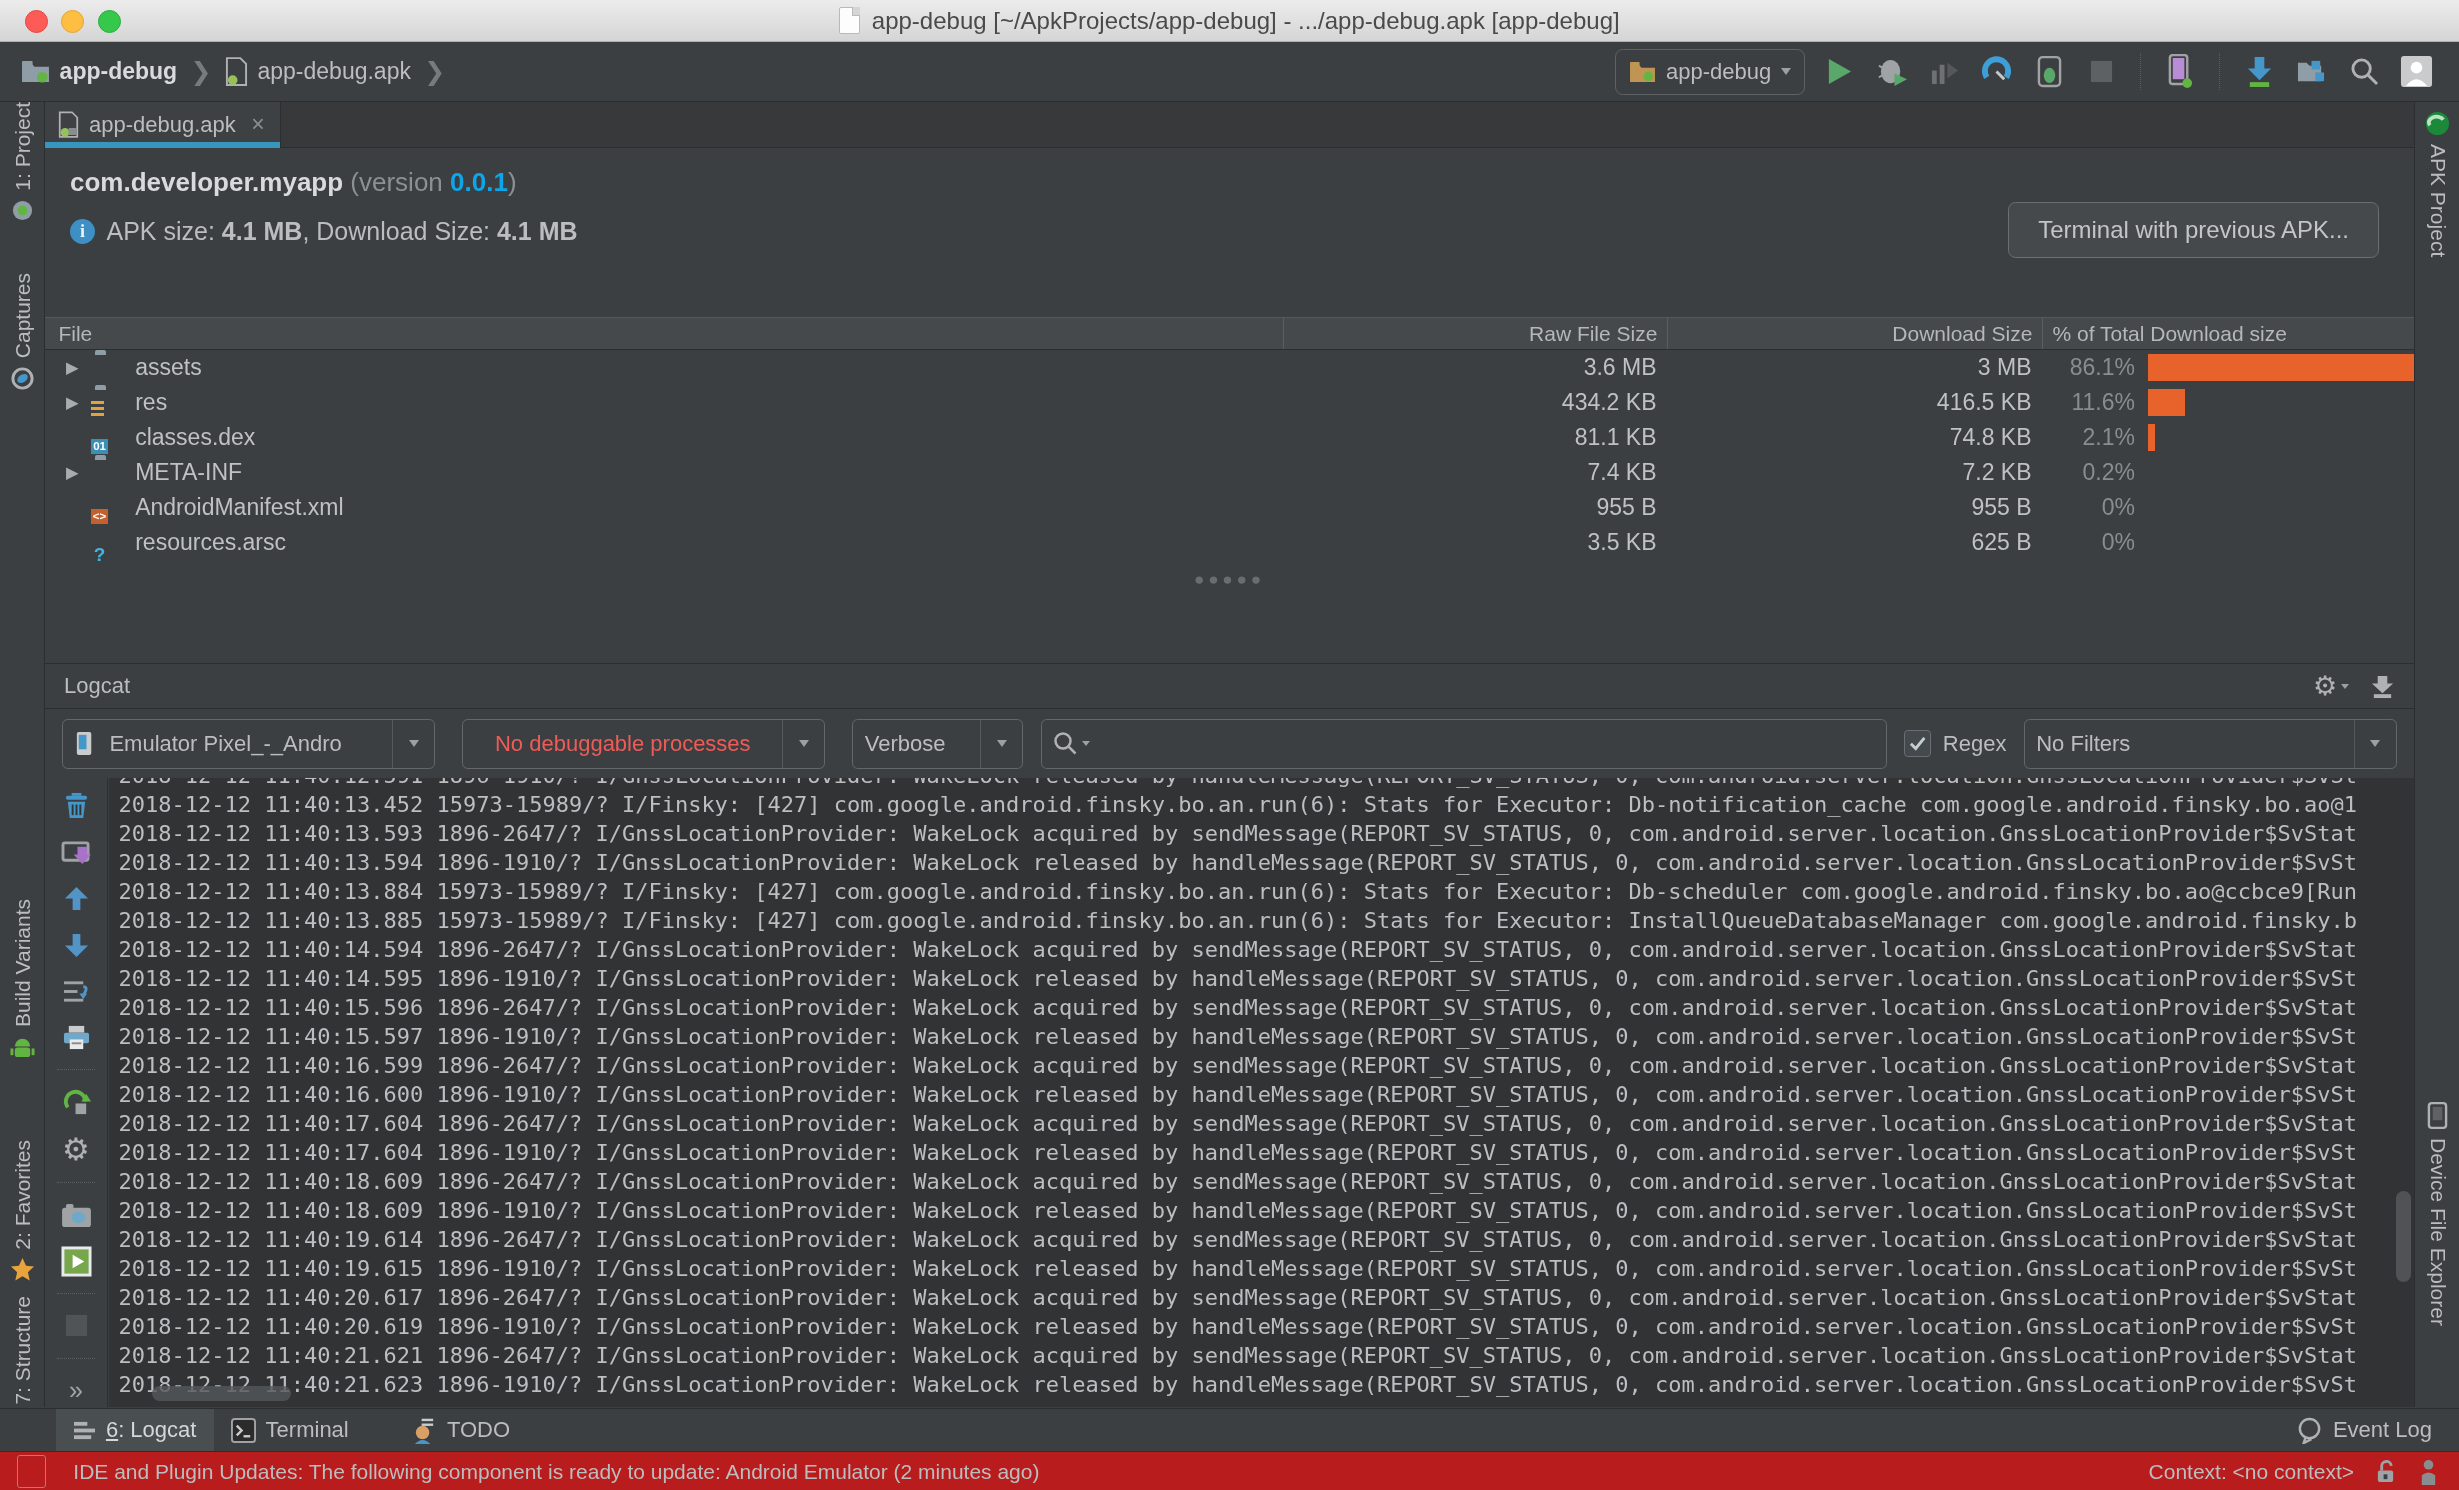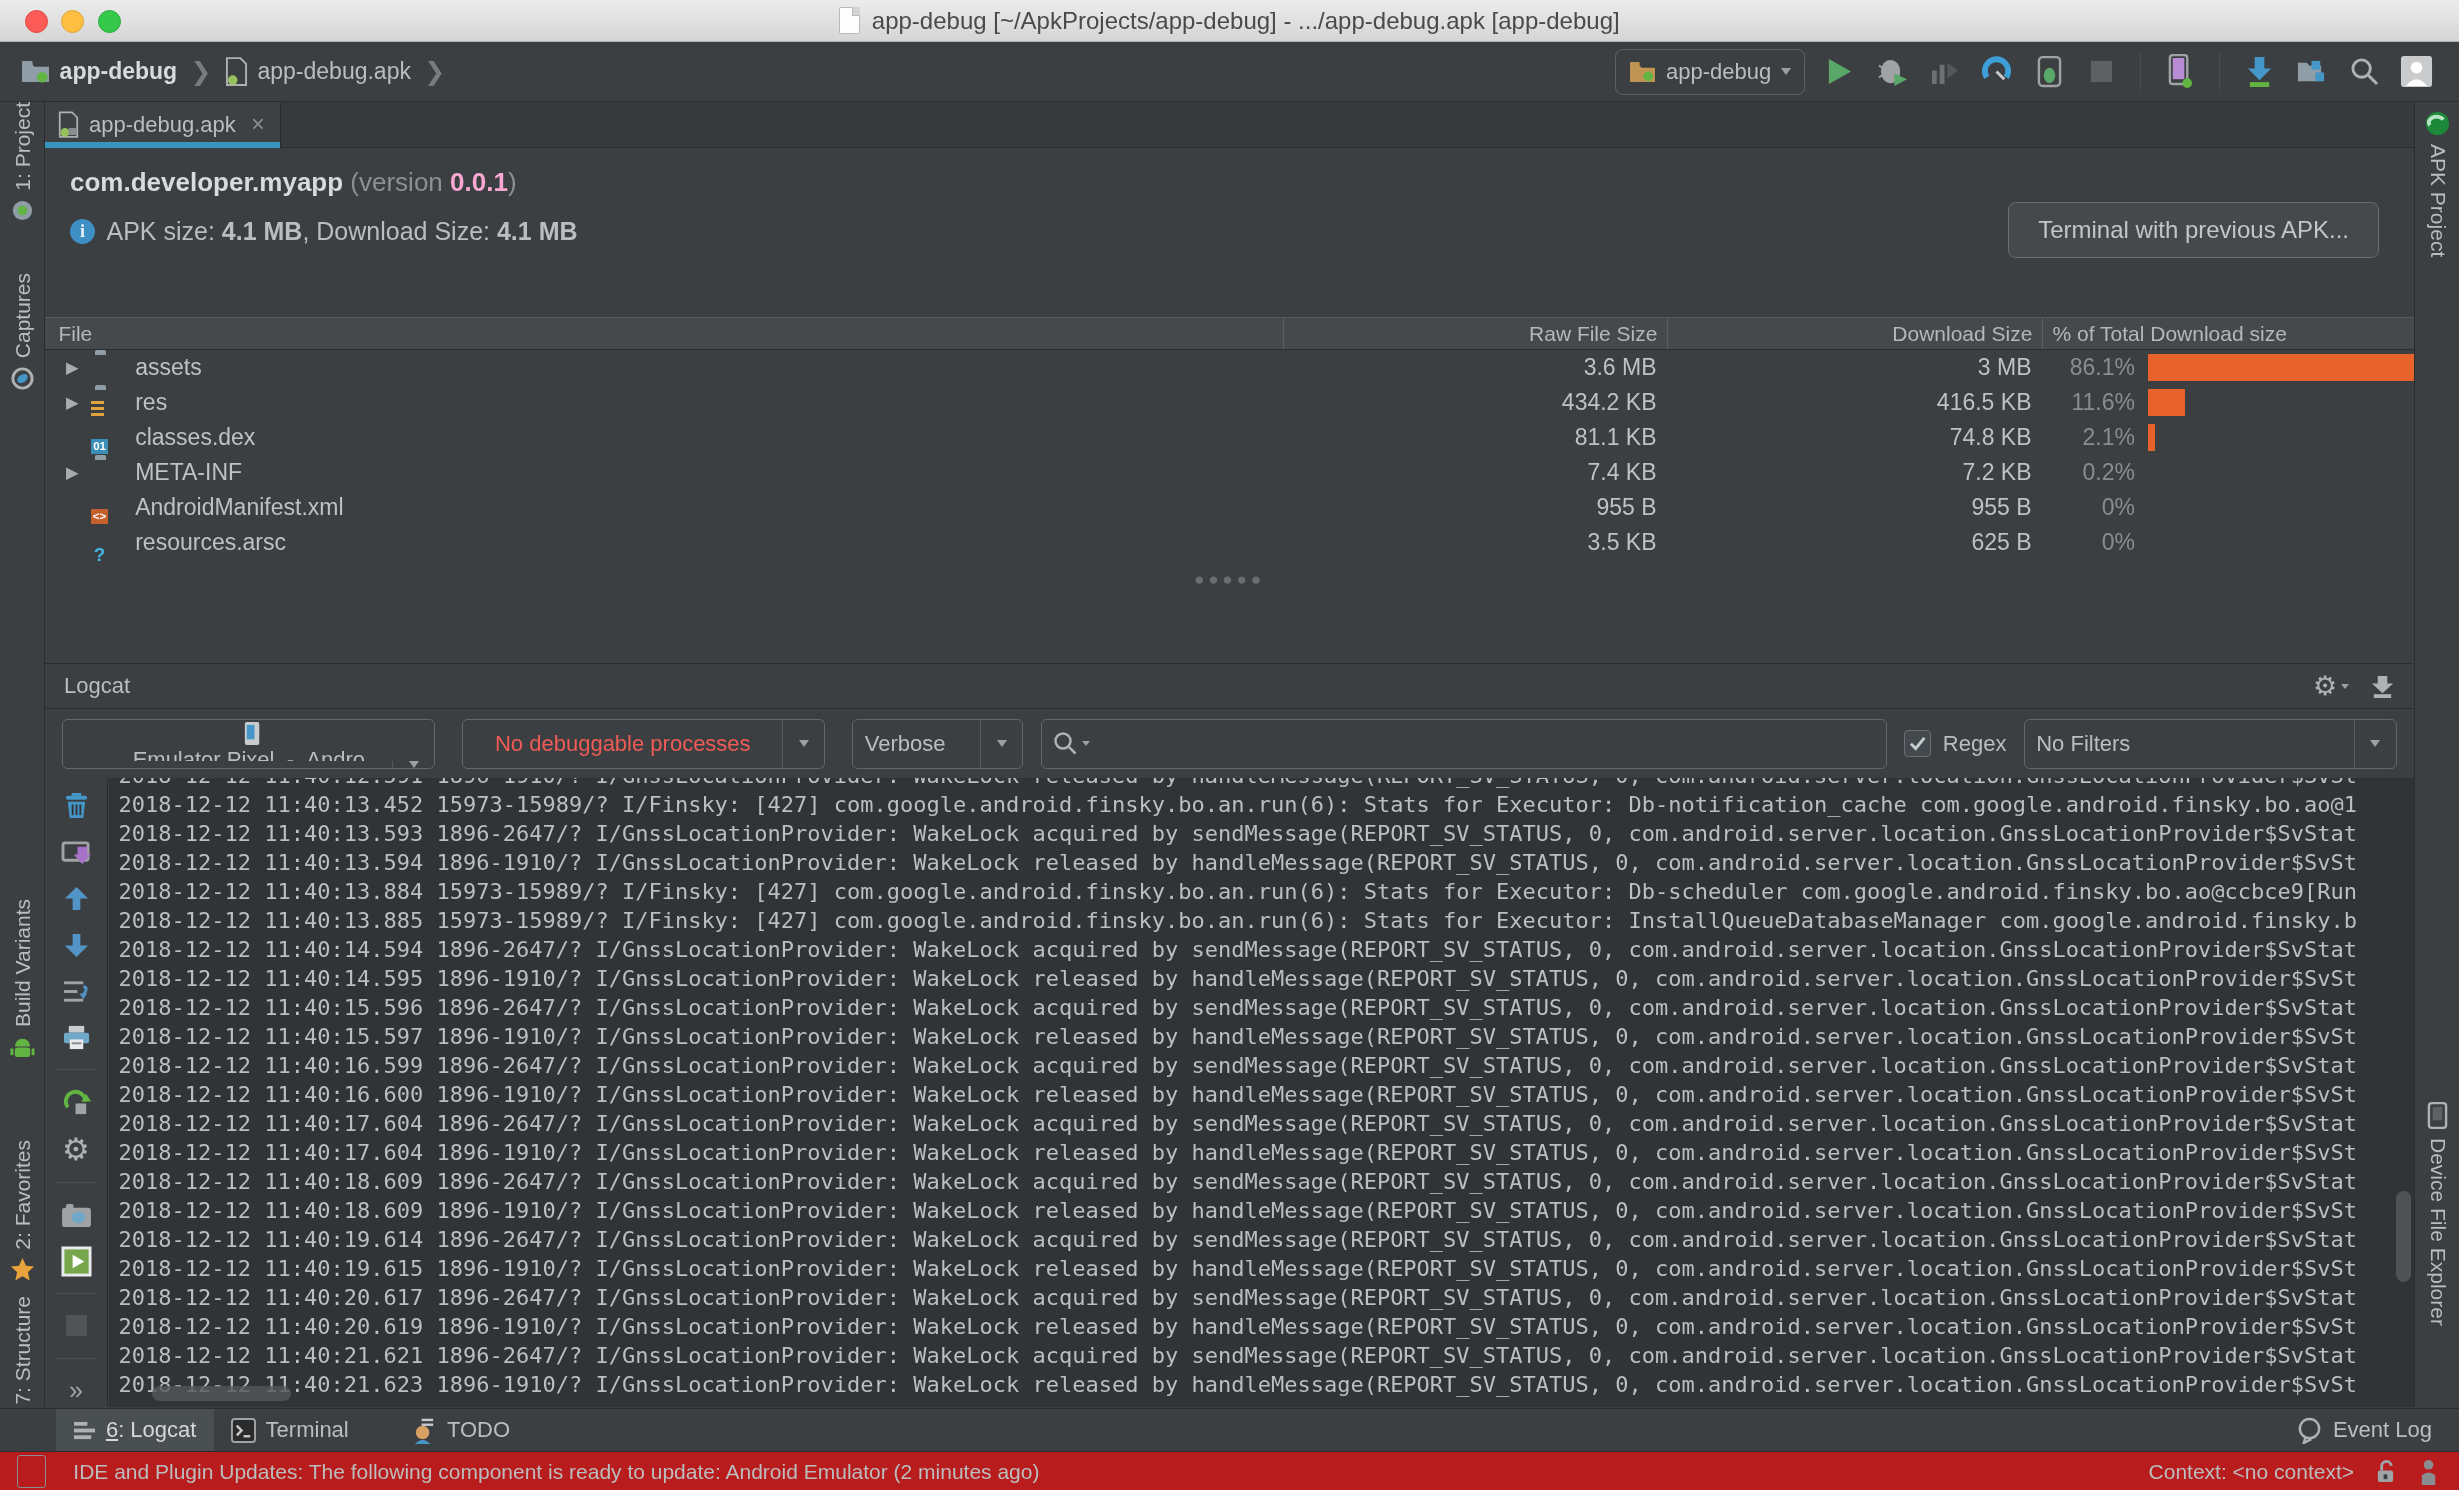--- a/index.html
+++ b/index.html
@@ -49,21 +49,21 @@
   .tabbar { position:absolute; left:0; top:0; width:100%; height:46px; background:#37393B;
     border-bottom:1px solid #2B2E30; display:flex; }
   .tab { display:flex; align-items:center; gap:9.6px; padding:0 15.4px 0 13.4px; background:#3E4143;
     border-right:1px solid #2B2E30; font-size:22px; color:#BBBDBF; position:relative; cursor:pointer; }
   .tab::after { content:""; position:absolute; left:0; right:0; bottom:-1px; height:5.8px; background:#3896BE; }
   .tab-close { color:#8A8D8F; font-size:23px; margin-left:5.8px; }
 
   .apk-head { position:absolute; left:0; top:46px; width:100%; height:169px; }
   .pkg-line { position:absolute; left:25px; top:19px; font-size:26px; color:#D8DADC; font-weight:bold; }
   .pkg-line .ver { font-weight:normal; color:#8C9093; }
-  .pkg-line .ver b { color:#f9a8d4;text-align:center; }
+  .pkg-line .ver b { color:#0ea5e9;text-align:center; }
   .size-line { position:absolute; left:25px; top:69px; font-size:25px; color:#BBBDBF;
     display:flex; align-items:center; gap:11.5px; }
   .info-ic { width:25px; height:25px; border-radius:50%; background:#3D8FC4; color:#EAF4FA;
     font-size:18px; font-weight:bold; font-family:"Liberation Serif",serif;
     display:flex; align-items:center; justify-content:center; }
   .compare-btn { position:absolute; right:35px; top:54px; height:56px; padding:0 29px;
     background:#45494B; border:1.9px solid #6B6F72; border-radius:7.7px; color:#C3C5C7; font-size:24px;
     display:flex; align-items:center; cursor:pointer; }
 
   
@@ -469,21 +469,21 @@
             <span class="mini-arrow" style="border-top-width:5.8px;border-left-width:4.8px;border-right-width:4.8px;"></span>
           </span>
           <svg width="25" height="25" viewBox="0 0 26 26">
             <polygon points="8,2 18,2 18,10 24,10 13,20 2,10 8,10" fill="#AFB1B3"></polygon>
             <rect x="4" y="21" width="18" height="4" fill="#AFB1B3"></rect>
           </svg>
         </span>
       </div>
 
       <div class="lc-toolbar">
-        <div class="combo" style="width:373px;margin-left:17.3px;flex-direction:column;">
+        <div class="combo" style="width:373px;margin-left:17.3px;">
           <svg width="25" height="27" viewBox="0 0 26 28" style="margin-left:9.6px;flex:0 0 auto;">
             <rect x="4" y="2" width="15" height="24" rx="2" fill="#C9CBCD"></rect>
               <rect x="6" y="5" width="8" height="15" fill="#4596C9"></rect>
           </svg>
           <span class="combo-text">Emulator Pixel_-_Andro</span>
           <span class="arrow-box" style="margin-left:auto;">
               <span class="mini-arrow"></span>
             </span>
         </div>
         <div class="combo red" style="width:363px;margin-left:27px;">

